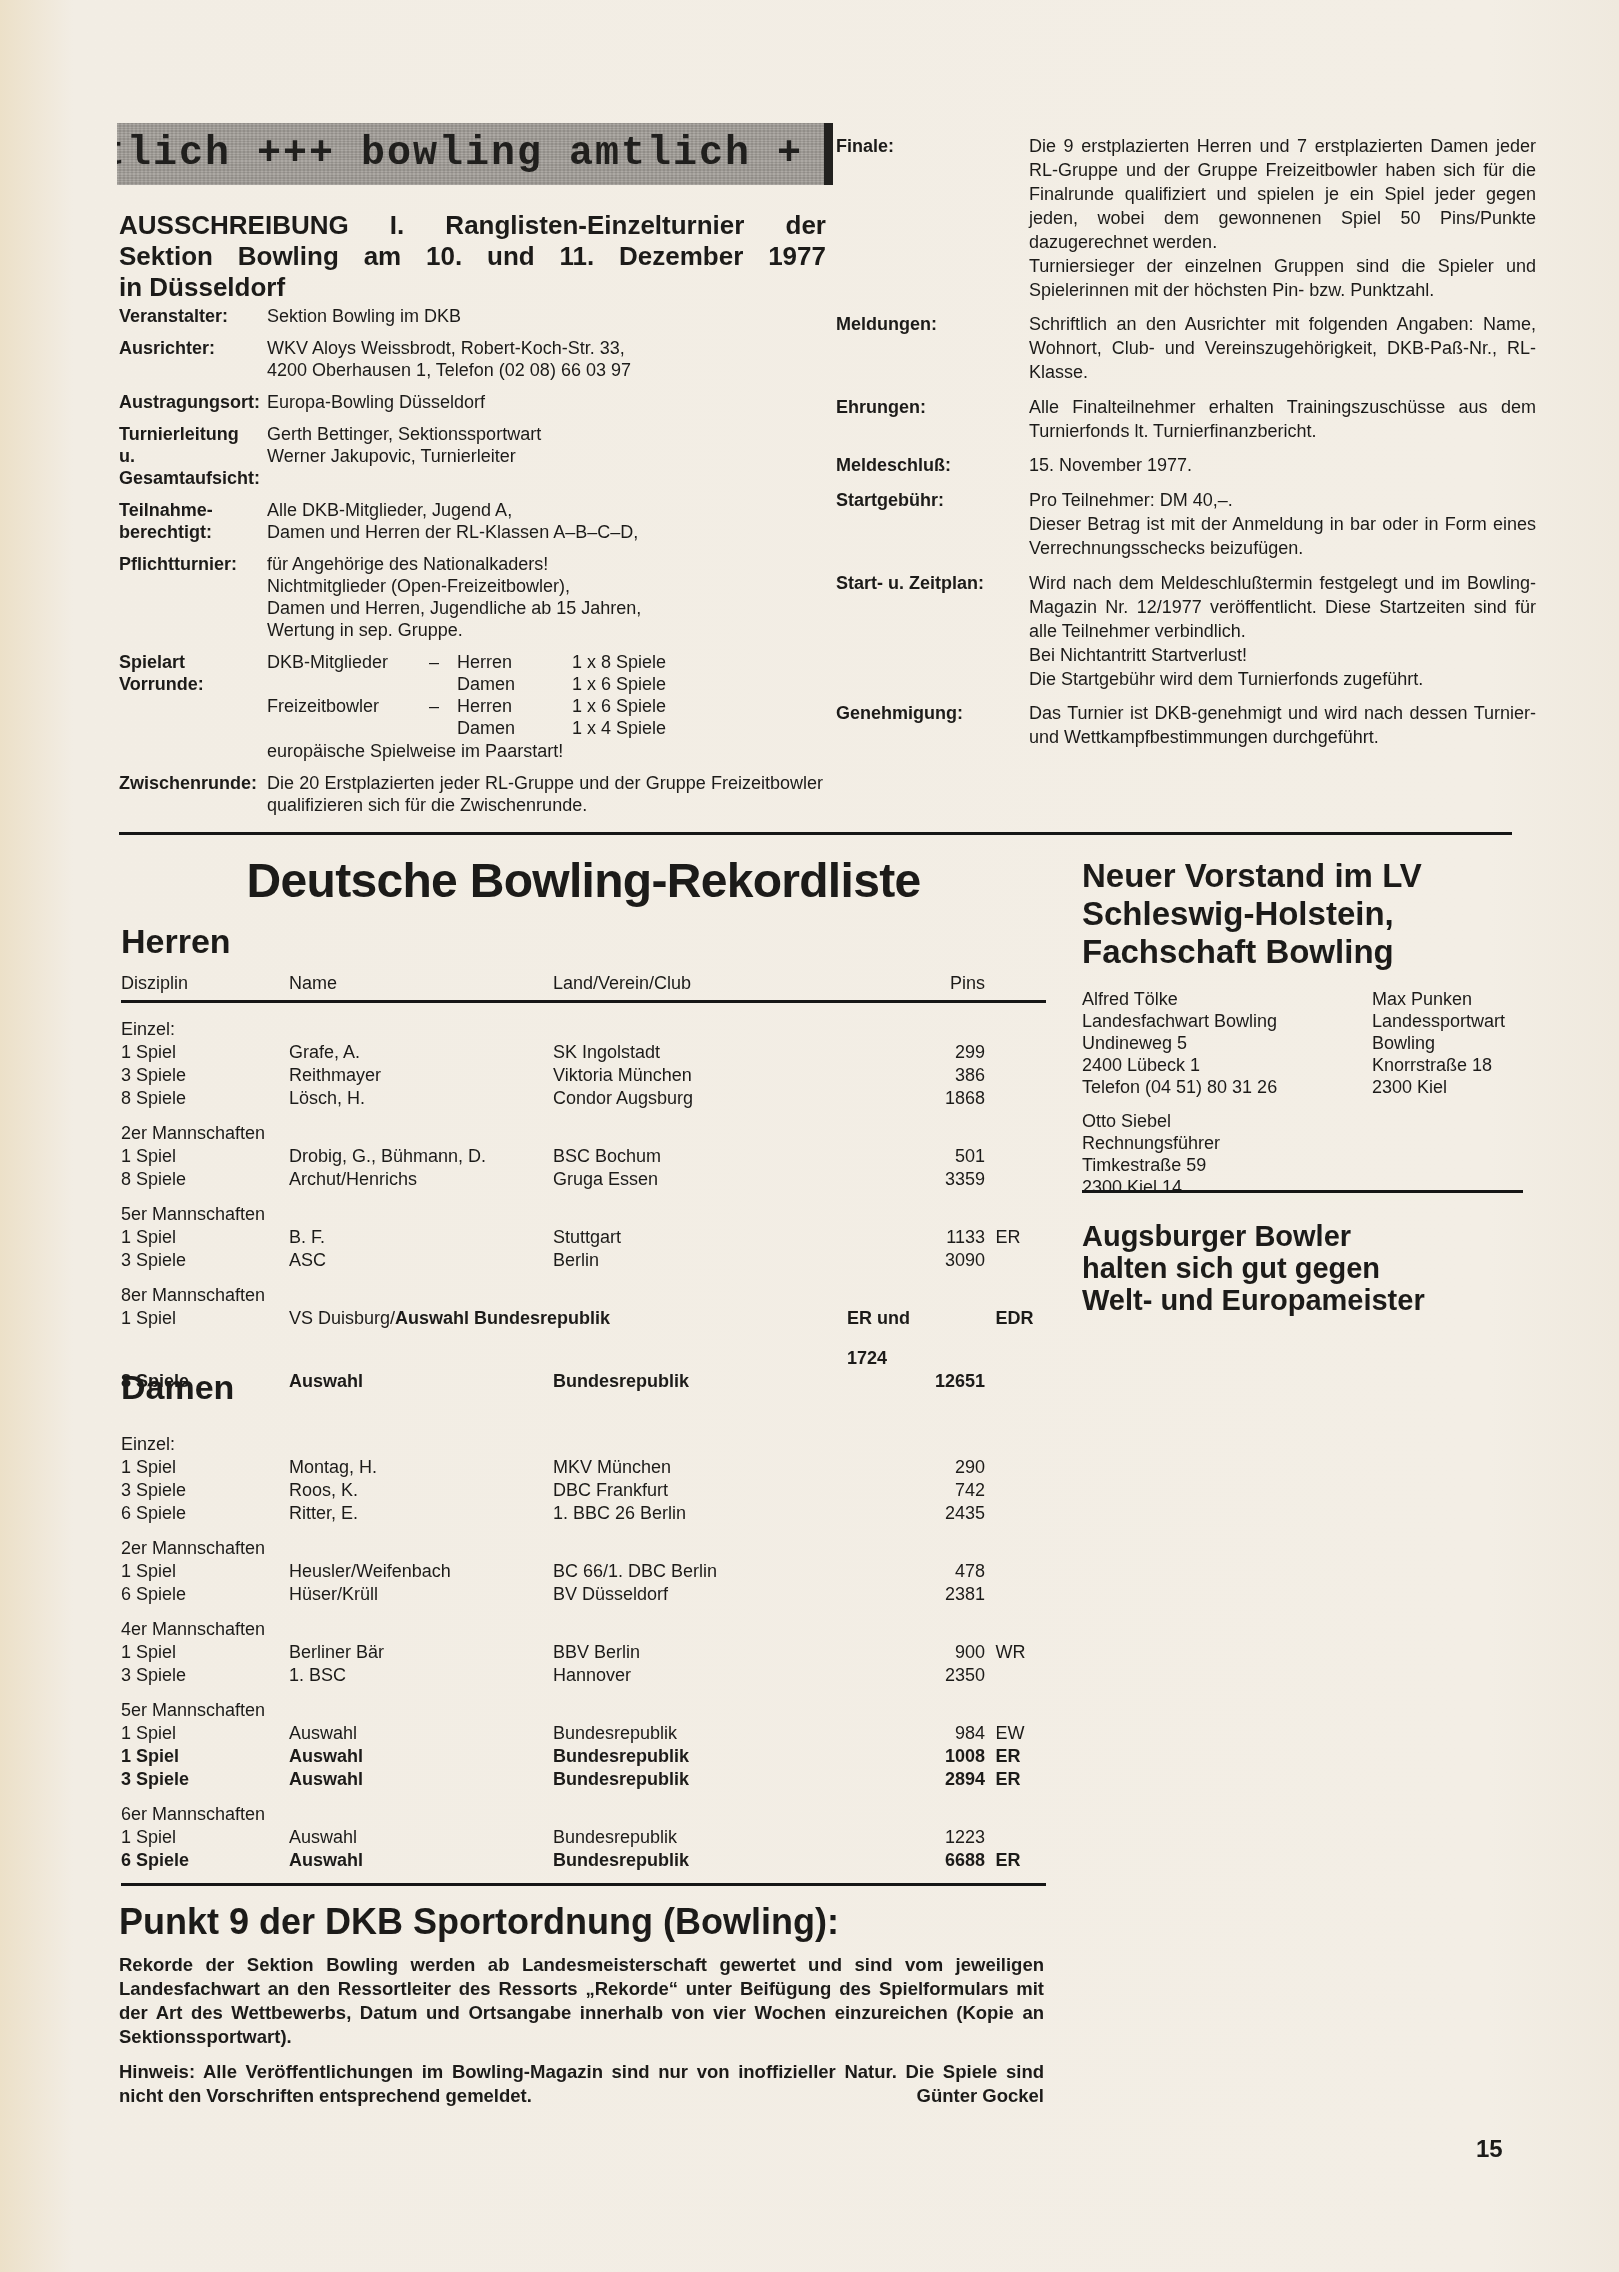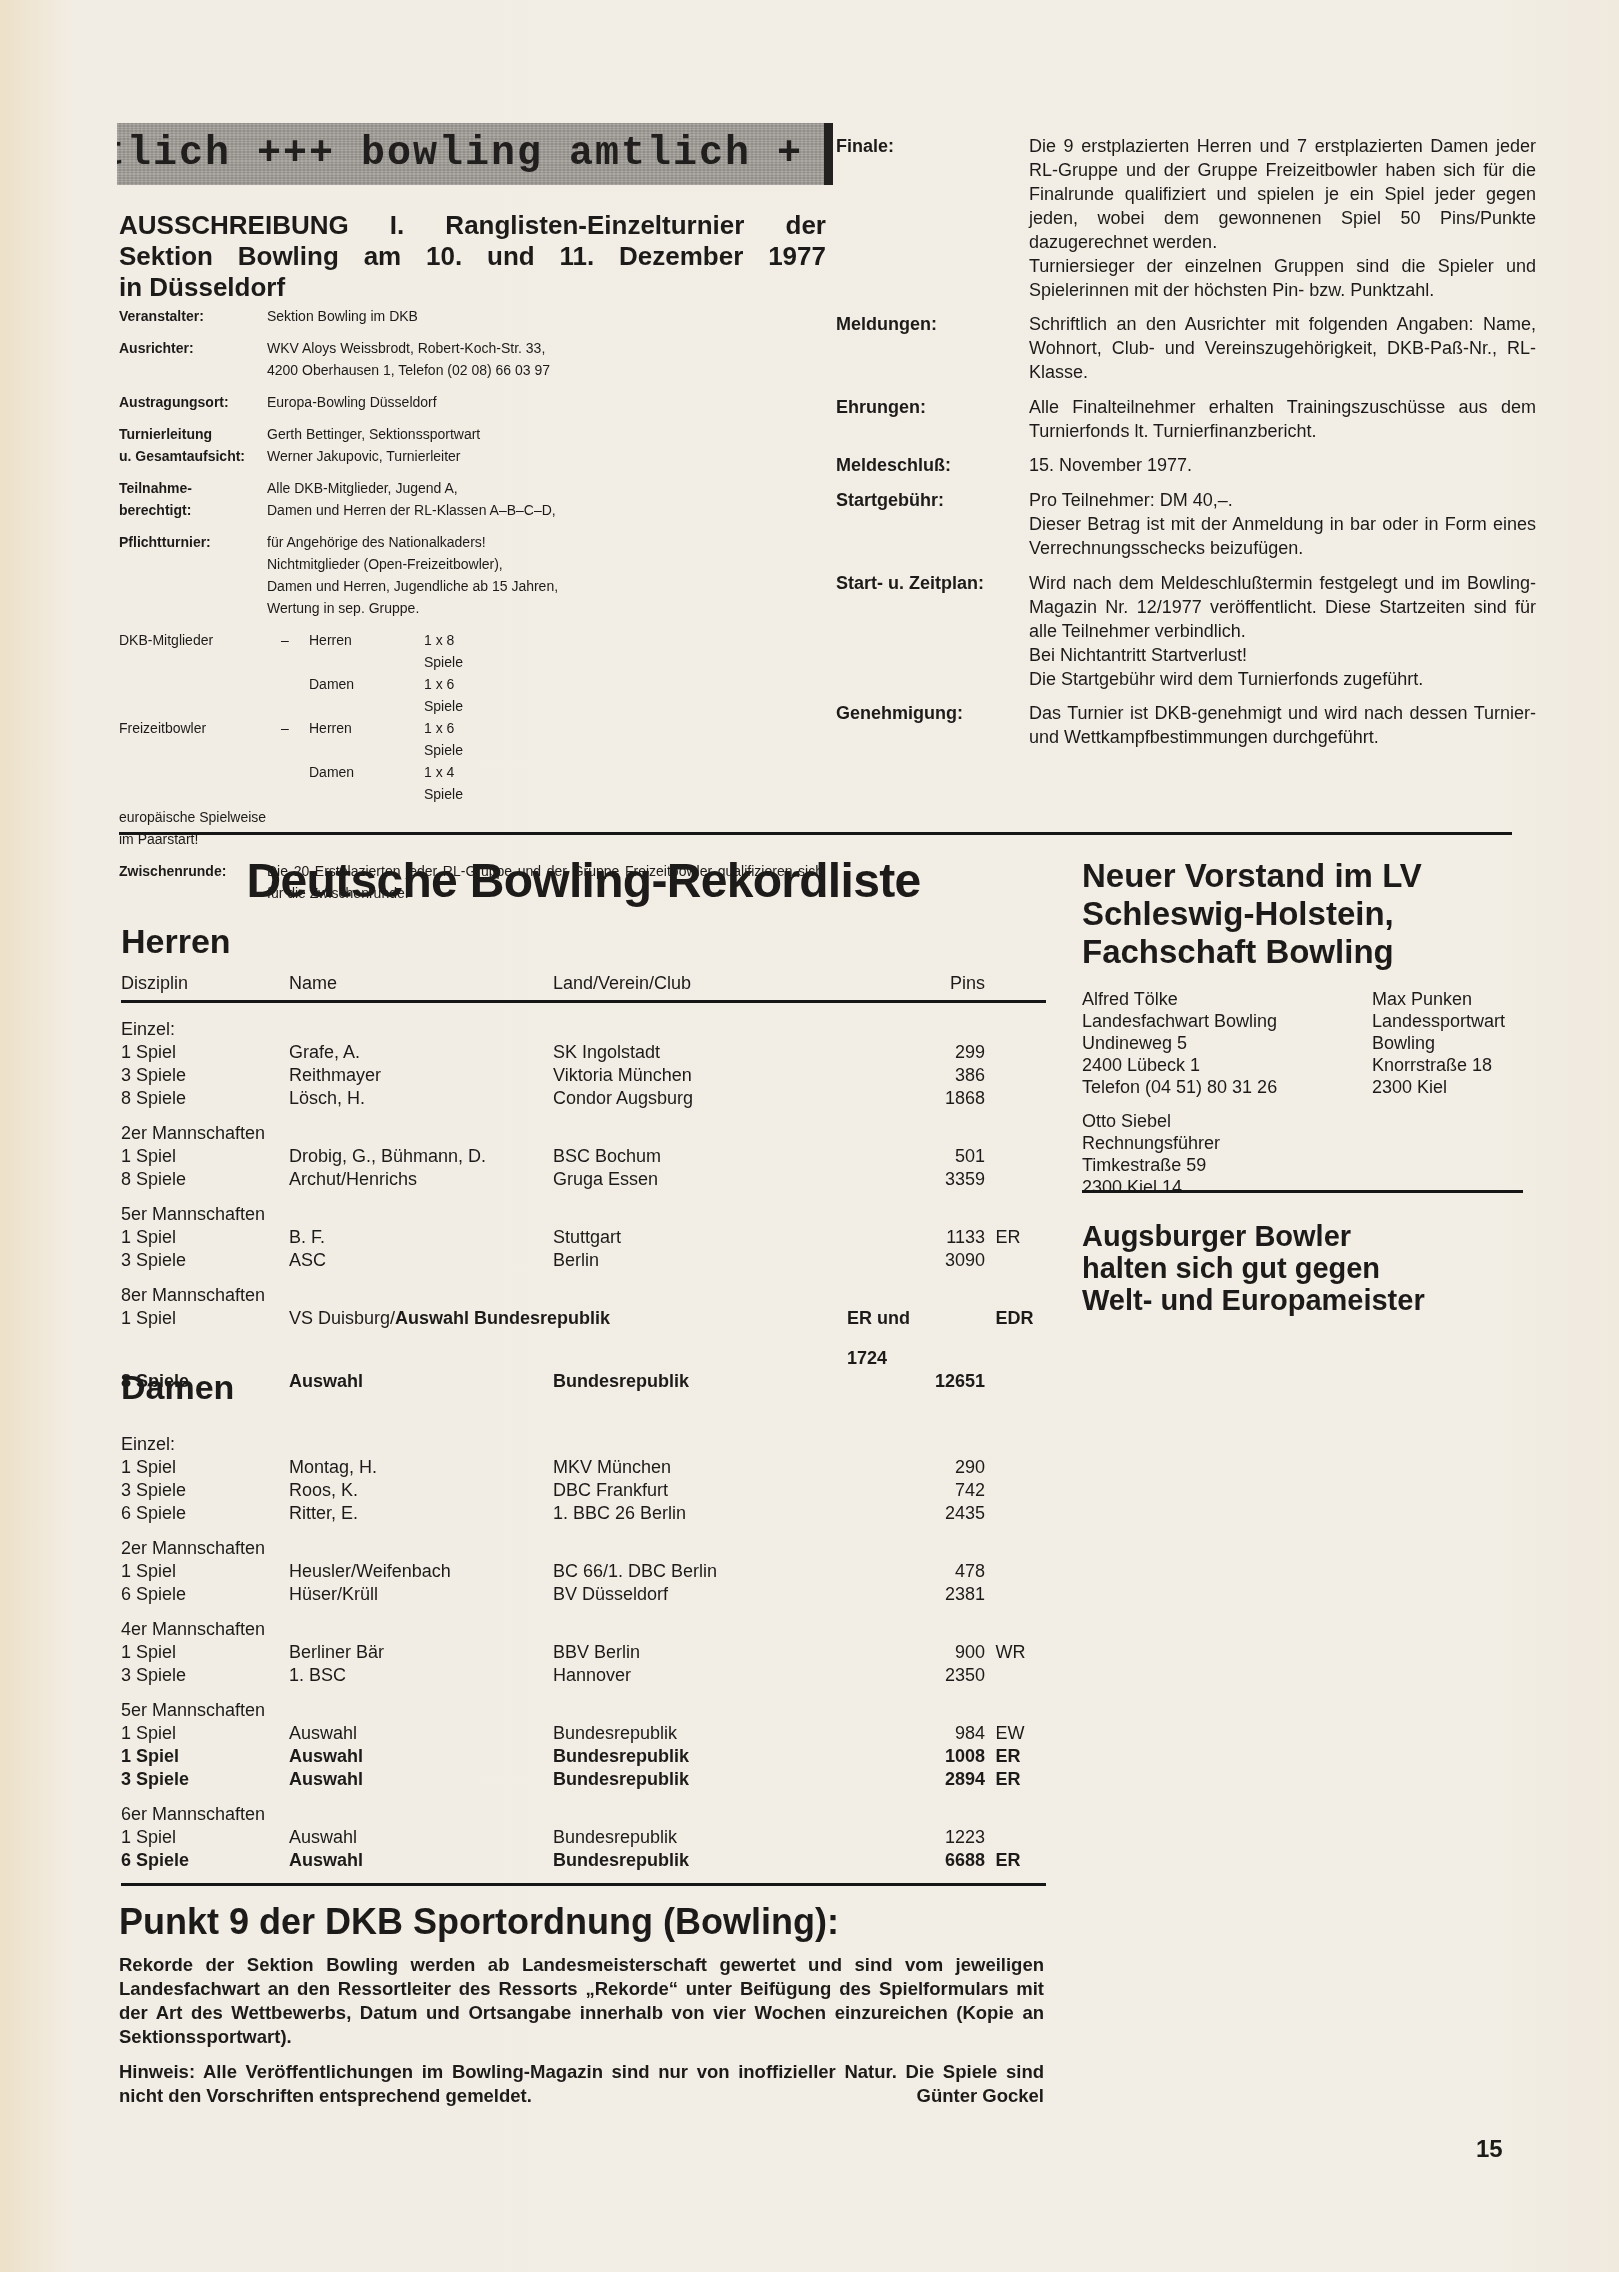--- a/index.html
+++ b/index.html
@@ -21,21 +21,21 @@
     font-weight:700;font-size:40px;letter-spacing:2px;color:#201f1d;white-space:nowrap;}
   .banner-bar{position:absolute;right:0;top:0;width:8.6px;height:100%;background:#22211f;}
 
   
   .aus-title{position:absolute;left:119px;top:210px;width:707px;font-weight:700;font-size:26px;line-height:31px;}
   .tline{text-align:justify;text-align-last:justify;}
   .tline.last{text-align-last:left;}
 
   
   .left-def{position:absolute;left:119px;top:305px;width:704px;display:flex;flex-direction:column;gap:10px;
-    font-size:14px;line-height:22px;}
+    font-size:18px;line-height:22px;}
   .left-def [data-list]{display:contents;}
   .left-def .defrow{display:grid;grid-template-columns:148px 1fr;}
   .right-def{position:absolute;left:836px;top:123px;width:700px;display:flex;flex-direction:column;gap:10.6px;
     font-size:18px;line-height:24px;}
   .right-def .defrow{display:grid;grid-template-columns:193px 1fr;}
   .deflabel{font-weight:700;}
   .defval{hyphens:manual;}
 
   
   .sprow{display:grid;grid-template-columns:162px 28px 115px 1fr;}
@@ -127,20 +127,22 @@
 Damen und Herren der RL-Klassen A–B–C–D,</div>
         </div><div class="defrow">
           <div class="deflabel ml">Pflichtturnier:</div>
           <div class="defval ml just">für Angehörige des Nationalkaders!
 Nichtmitglieder (Open-Freizeitbowler),
 Damen und Herren, Jugendliche ab 15 Jahren,
 Wertung in sep. Gruppe.</div>
         </div></div>
 
     <div class="defrow">
+      <div class="deflabel ml">Spielart
+Vorrunde:</div>
       <div class="defval">
         <div data-list="ausschreibung.spielart.rows">
           
         <div class="sprow">
               <span>DKB-Mitglieder</span>
               <span>–</span>
               <span>Herren</span>
               <span>1 x 8 Spiele</span>
             </div><div class="sprow">
               <span></span>

